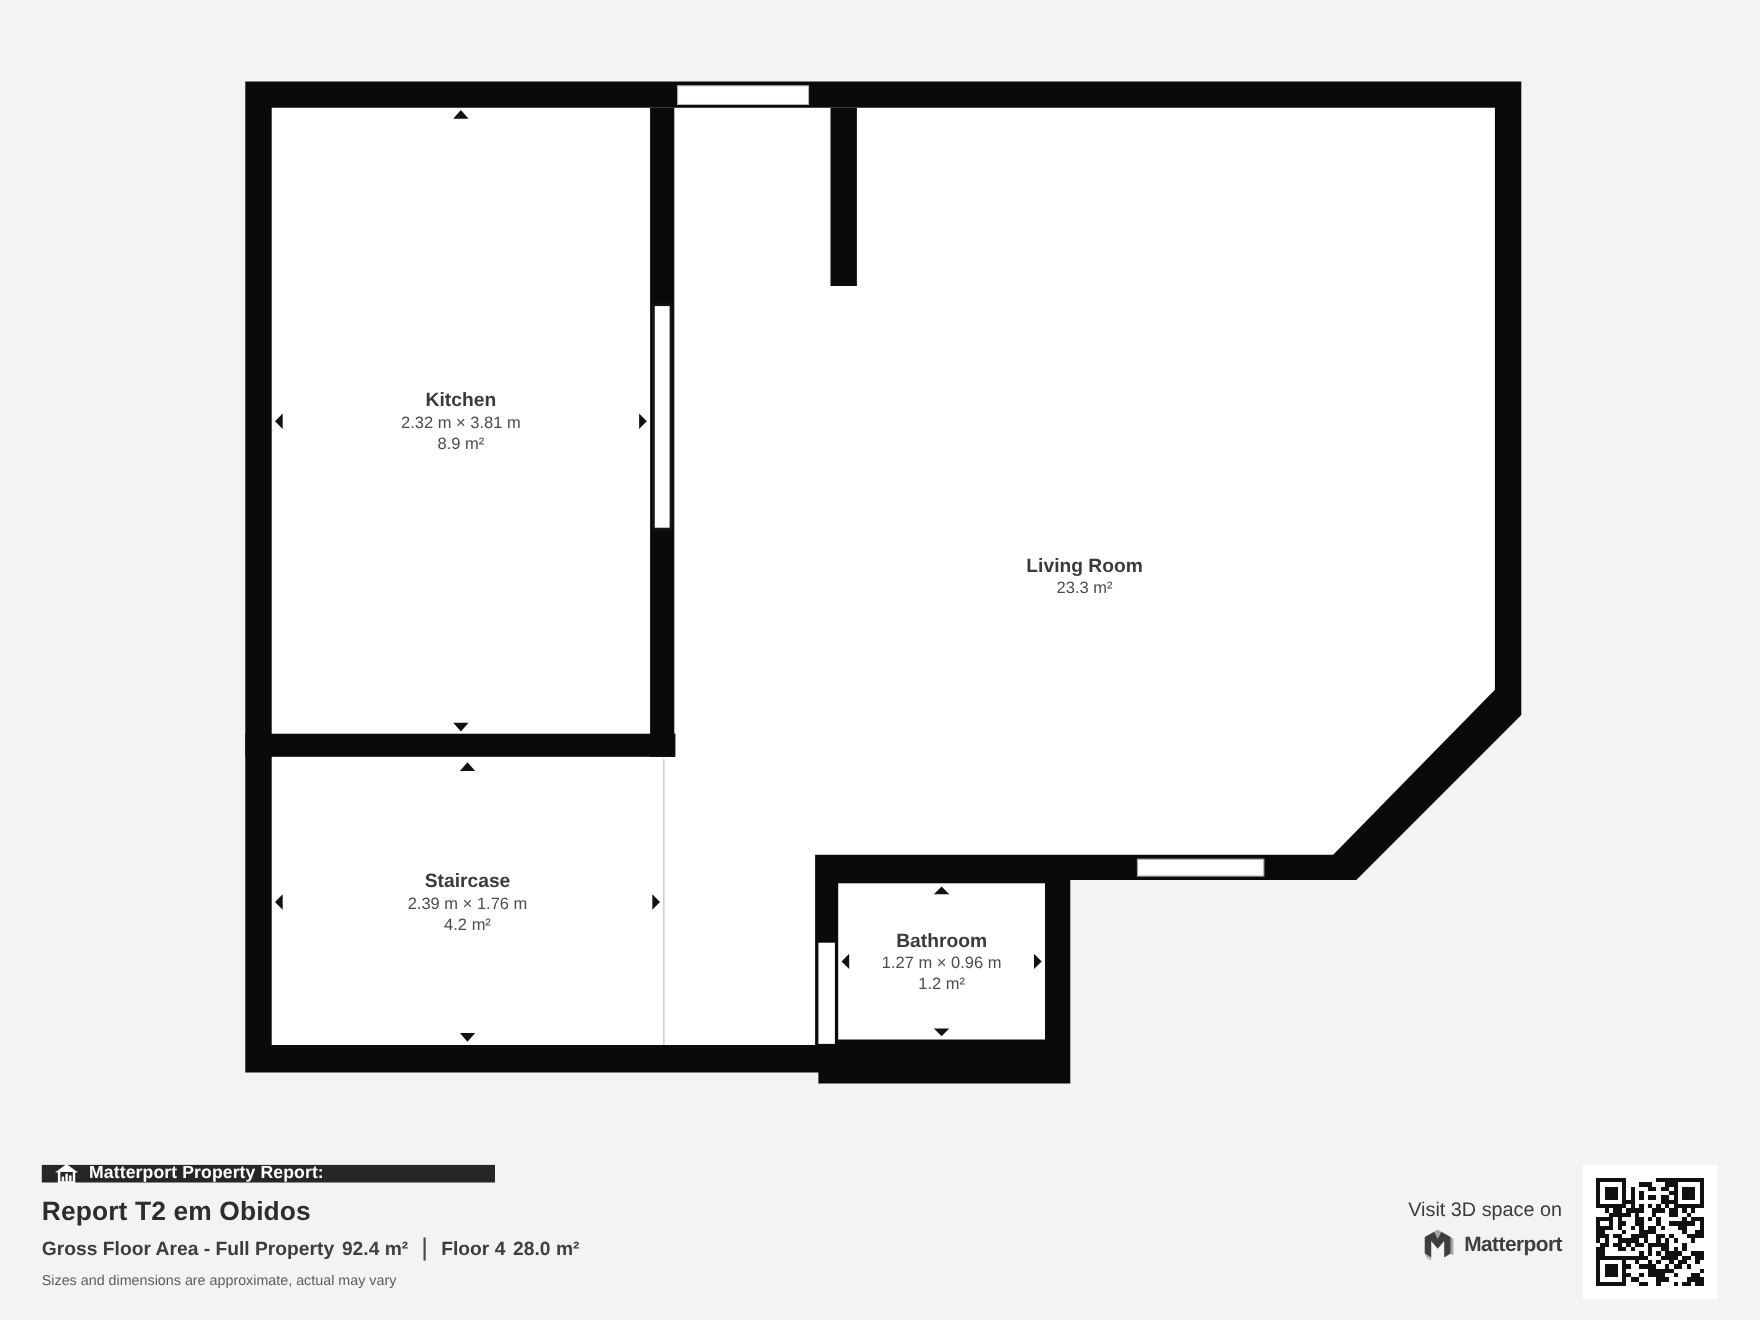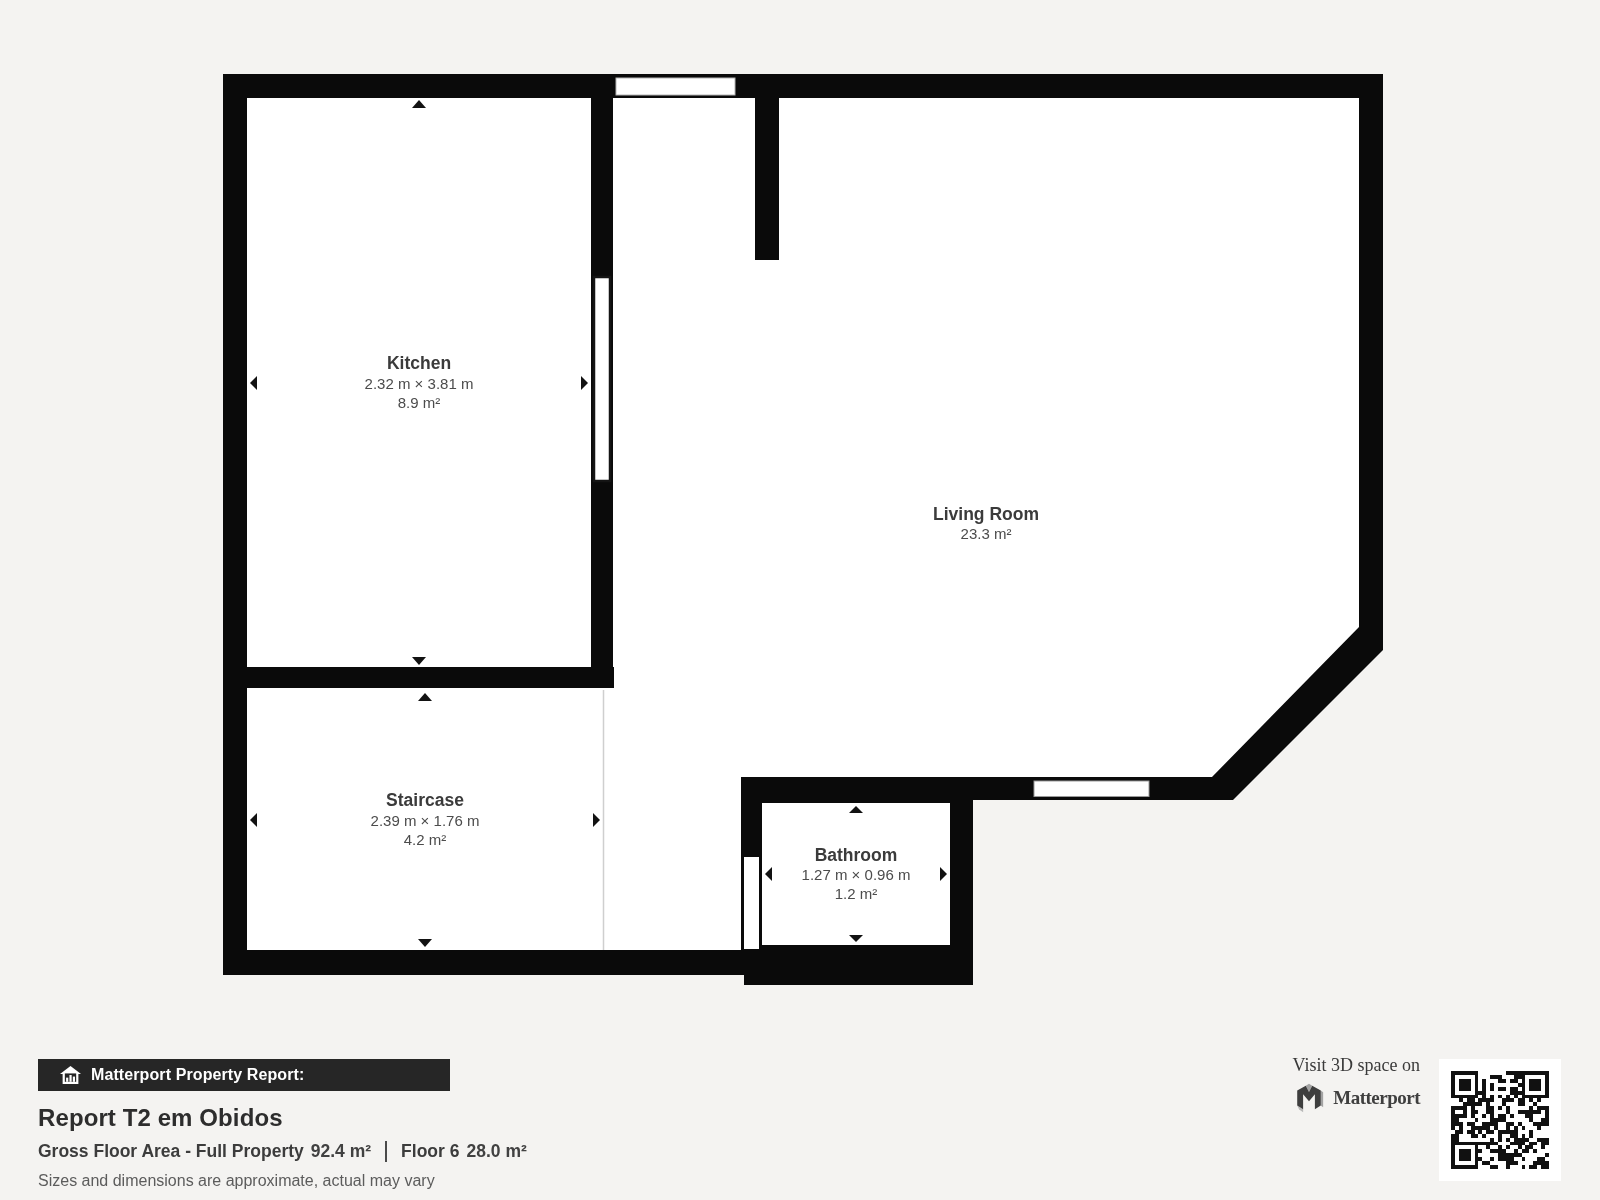--- a/index.html
+++ b/index.html
@@ -10,32 +10,32 @@
     position:relative;
     overflow:hidden;
   }
   .plan-svg { position:absolute; left:0; top:0; }
   .room-title { font-family:"Liberation Sans", sans-serif; font-weight:bold; font-size:17.5px; fill:#3b3b3b; }
   .room-dims  { font-family:"Liberation Sans", sans-serif; font-size:15px; fill:#4c4c4c; }
   .arrow { fill:#121212; }
 
   .footer-left { position:absolute; left:38px; top:1059px; }
   .report-banner {
-    width:412px; height:32px; background:#262626;
-    display:flex; align-items:center; gap:10px; padding-left:22px;
+    width:412px; height:16px; background:#262626;
+    display:flex; align-items:center; gap:10px; padding-left:12px;
   }
   .report-banner span { color:#ffffff; font-weight:bold; font-size:16px; letter-spacing:0.1px; }
   .property-title { margin-top:13px; font-size:24px; font-weight:bold; color:#2d2d2d; letter-spacing:0.1px; }
   .stats-row { margin-top:9px; display:flex; align-items:flex-start; font-size:17.5px; color:#3c3c3c; }
   .stats-row .lbl { font-weight:bold; }
   .stats-row .val { font-weight:bold; margin-left:7px; color:#414141; }
   .stats-divider { width:2px; height:21px; background:#4a4a4a; margin:0 14px; }
-  .disclaimer { margin-top:10px; font-size:16px; color:#5c5c5c; }
+  .disclaimer { margin-top:10px; font-size:13px; color:#5c5c5c; }
 
-  .visit-block { position:absolute; right:180px; top:1055px; text-align:right;font-family:Liberation Serif, serif; }
+  .visit-block { position:absolute; right:180px; top:1089px; text-align:right; }
   .visit-text { font-size:18px; color:#3a3a3a; }
   .brand-row { margin-top:7px; display:flex; align-items:center; justify-content:flex-end; gap:9px; }
   .brand-word { font-size:19px; font-weight:bold; color:#3f3f3f; letter-spacing:-0.5px; }
 
   .qr-box {
     position:absolute; left:1439px; top:1059px; width:122px; height:122px;
     background:#ffffff; display:flex; align-items:center; justify-content:center;
   }
 </style>
 </head>
@@ -115,21 +115,21 @@
       <rect x="9" y="8.5" width="2.1" height="6.5" fill="#ffffff"></rect>
       <rect x="12.2" y="10" width="2.1" height="5" fill="#ffffff"></rect>
     </svg>
     <span>Matterport Property Report:</span>
   </div>
   <div class="property-title">Report T2 em Obidos</div>
   <div class="stats-row">
     <span class="lbl">Gross Floor Area - Full Property</span>
     <span class="val">92.4 m²</span>
     <span class="stats-divider"></span>
-    <span class="lbl">Floor 6</span>
+    <span class="lbl">Floor 4</span>
     <span class="val">28.0 m²</span>
   </div>
   <div class="disclaimer">Sizes and dimensions are approximate, actual may vary</div>
 </div>
 
 <div class="visit-block">
   <div class="visit-text">Visit 3D space on</div>
   <div class="brand-row">
     <svg width="30" height="30" viewBox="0 0 28 28">
       <polygon points="11,2.5 14,0.8 17,2.5 14,8.5" fill="#a2a2a2"></polygon>

